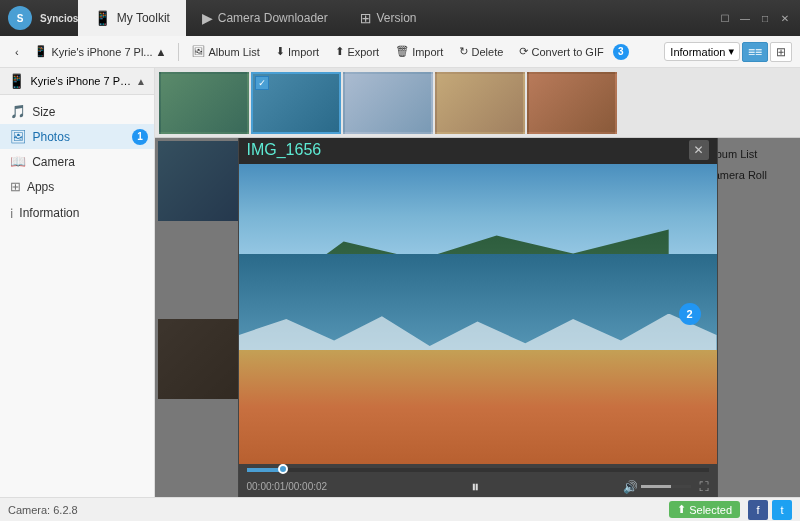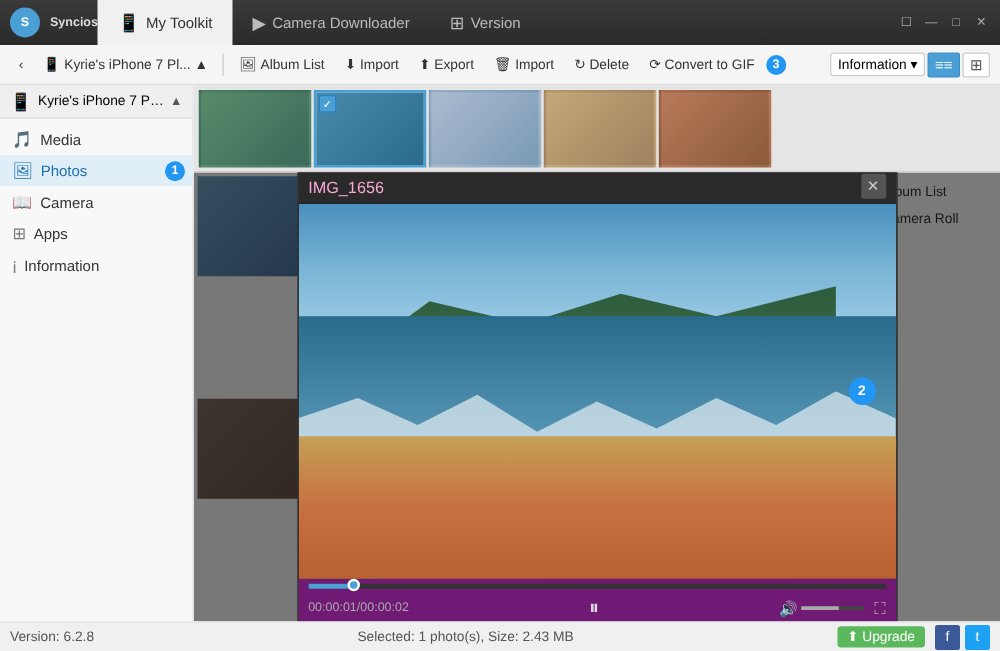--- a/index.html
+++ b/index.html
@@ -137,21 +137,21 @@
       display: flex; align-items: center; justify-content: center;
     }
     .modal {
       width: 480px; background: #111; border: 1px solid #444;
       position: relative; user-select: none;
     }
     .modal-header {
       display: flex; align-items: center; justify-content: space-between;
       background: #2a2a2a; padding: 4px 8px; height: 28px;
     }
-    .modal-title { color: #f9a8d4; font-size: 13px; }
+    .modal-title { color: #5eead4; font-size: 16px; }
     .modal-close {
       width: 20px; height: 20px; background: #555; border-radius: 2px;
       display: flex; align-items: center; justify-content: center;
       color: #ccc; font-size: 12px; cursor: pointer;
     }
     .modal-video {
       width: 100%; height: 300px; background: #000;
       position: relative; overflow: hidden;
     }
     .modal-video-content {
@@ -185,21 +185,21 @@
     .modal-badge-2 {
       position: absolute; right: 16px; top: 50%;
       transform: translateY(-50%);
       display: inline-flex; align-items: center; justify-content: center;
       width: 22px; height: 22px; border-radius: 50%;
       background: #2196F3; color: white; font-size: 11px; font-weight: bold;
       z-index: 5;
     }
     
     .modal-controls {
-      background: #701a75; padding: 4px 8px;
+      background: #404040; padding: 4px 8px;
     }
     .progress-bar-container {
       width: 100%; height: 4px; background: #333; margin-bottom: 6px;
       position: relative; cursor: pointer;
     }
     .progress-bar-fill {
       height: 100%; background: #4a9fd4; width: 8%;
     }
     .progress-bar-thumb {
       position: absolute; top: -4px; left: 8%;
@@ -346,21 +346,21 @@
 
   <div class="sidebar">
     <div class="sidebar-device">
       <span class="sidebar-device-icon">📱</span>
       <span class="sidebar-device-name">Kyrie's iPhone 7 Pl...</span>
       <span class="sidebar-device-arrow">▲</span>
     </div>
     <div class="sidebar-items">
       <div class="sidebar-item">
         <span class="sidebar-item-icon">🎵</span>
-        <span>Media</span>
+        <span>Size</span>
       </div>
       <div class="sidebar-item active">
         <span class="sidebar-item-icon">🖼</span>
         <span>Photos</span>
         <span class="sidebar-item-badge">1</span>
       </div>
       <div class="sidebar-item">
         <span class="sidebar-item-icon">📖</span>
         <span>Camera</span>
       </div>
@@ -454,25 +454,24 @@
               </div>
             </div>
           </div>
         </div>
       </div>
     </div>
   </div>
 </div>
 
 <div class="statusbar">
-  <span>Version: 6.2.8</span>
-  <span>Selected: 1 photo(s), Size: 2.43 MB</span>
+  <span>Camera: 6.2.8</span>
   <div class="statusbar-right">
     <button class="upgrade-btn">
       <span>⬆</span>
-      <span>Upgrade</span>
+      <span>Selected</span>
     </button>
     <div class="social-icons">
       <div class="social-icon social-fb">f</div>
       <div class="social-icon social-tw">t</div>
     </div>
   </div>
 </div>
 
 </body></html>

